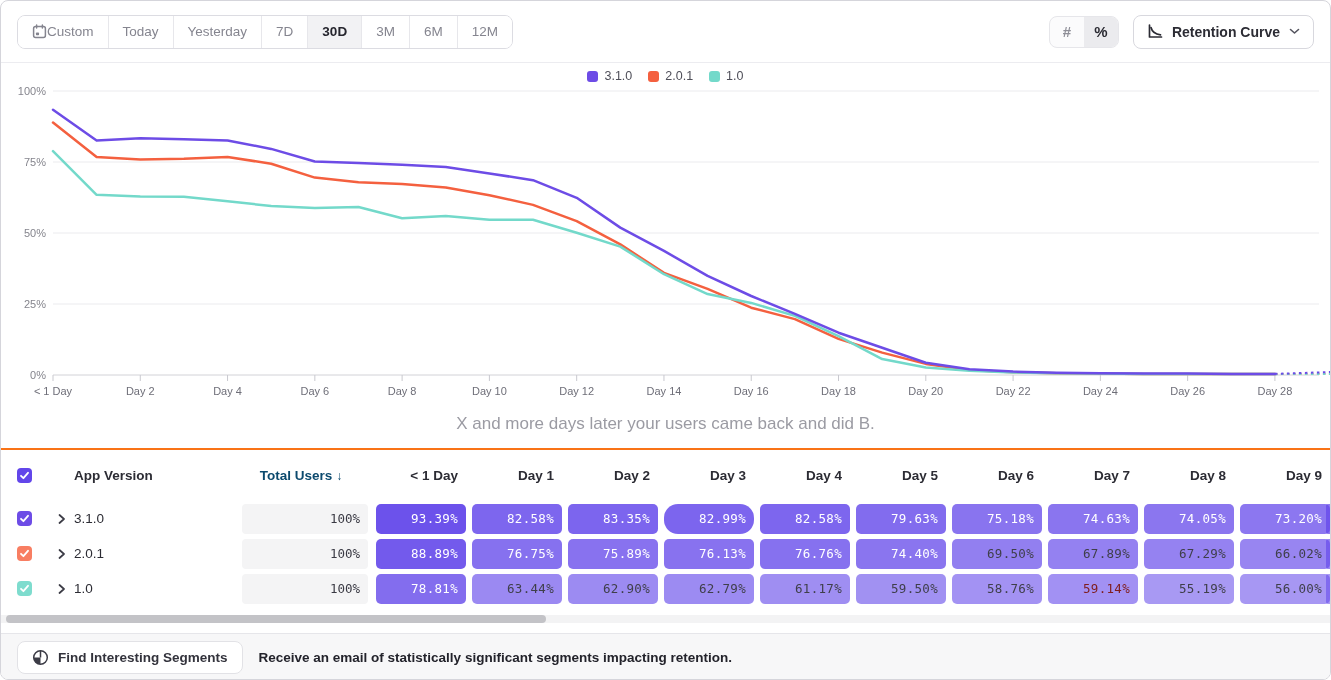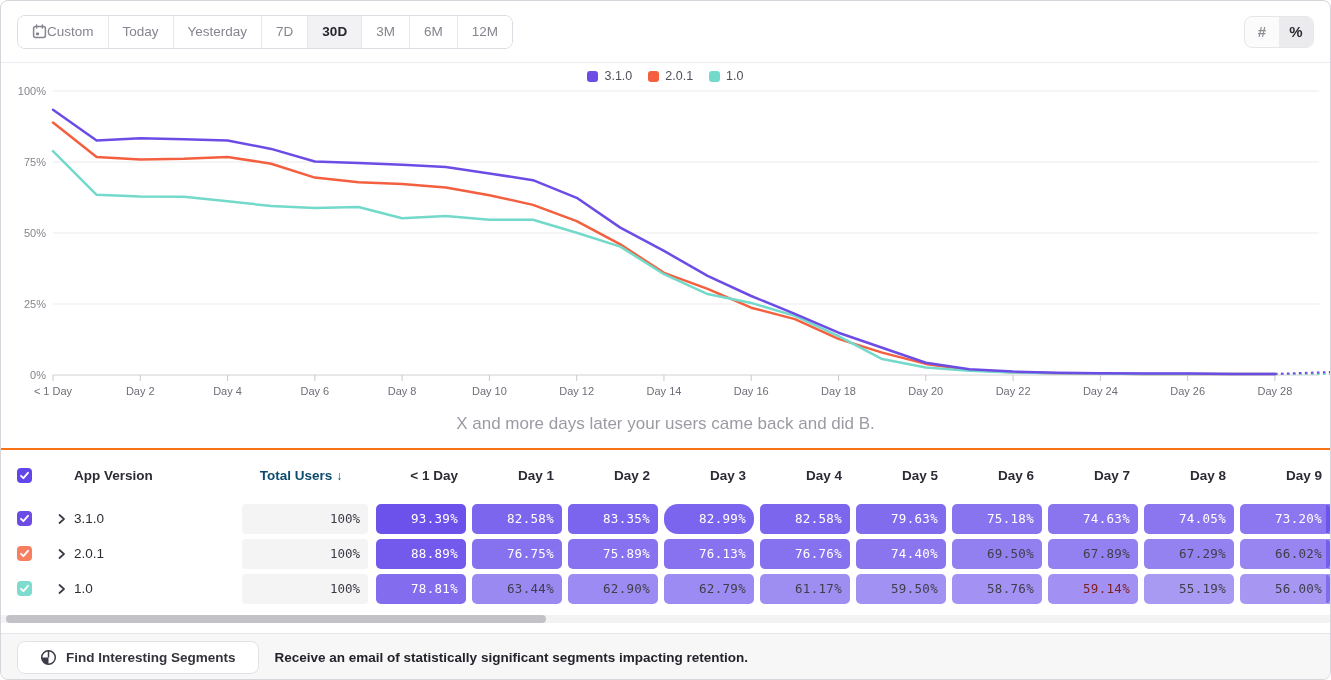--- a/index.html
+++ b/index.html
@@ -60,21 +60,21 @@
     display: flex; align-items: center; justify-content: flex-end; padding-right: 8px;
     font-family: "DejaVu Sans Mono", monospace; font-size: 12.5px; letter-spacing: 0.3px; cursor: pointer; }
   .sliver { position: absolute; right: 0; width: 4px; height: 30px; border-radius: 2px 0 0 2px; }
 
   
   .scroll-row { margin-top: 9px; height: 8px; background: #f3f3f4; position: relative; }
   .scroll-thumb { position: absolute; left: 5px; top: 0; width: 540px; height: 8px;
     border-radius: 4px; background: #c3c3c7; cursor: grab; }
   .footer { margin-top: 10px; height: 47px; background: #f7f7f8; border-top: 1px solid #e6e6ea;
     display: flex; align-items: center; gap: 16px; padding: 0 16px; }
-  .segments-btn { display: flex; align-items: center; gap: 9px; height: 33px; padding: 0 22px;
+  .segments-btn { display: flex; align-items: center; gap: 9px; height: 33px; padding: 0 14px;
     background: #fff; border: 1px solid #e2e2e6; border-radius: 8px; font-size: 13.5px;
     font-weight: 700; color: #33333c; cursor: pointer; font-family: "Liberation Sans", sans-serif; }
   .footer-msg { font-size: 13.5px; font-weight: 700; color: #23232b; }
 </style>
 </head>
 <body>
 
 <div class="card">
 
   <div class="toolbar">
@@ -106,20 +106,34 @@
           <span>6M</span>
         </div>
         <div class="range-btn">
           <span>12M</span>
         </div>
       </div>
     <div class="right-controls">
       <div class="fmt-group">
         <div class="fmt-seg">#</div>
         <div class="fmt-seg selected">%</div>
+      </div>
+      <div class="view-btn">
+        <span style="display:flex">
+          <svg width="16" height="15" viewBox="0 0 16 15" fill="none">
+            <path d="M2.5 1v12h12" stroke="#2c2c34" stroke-width="1.7" stroke-linecap="round" stroke-linejoin="round"></path>
+            <path d="M4 3.5q1.6 6.5 9.5 7.3" stroke="#2c2c34" stroke-width="1.7" stroke-linecap="round" fill="none"></path>
+          </svg>
+        </span>
+        <span>Retention Curve</span>
+        <span style="display:flex">
+          <svg width="11" height="7" viewBox="0 0 11 7" fill="none">
+            <path d="M1.5 1.5 5.5 5l4-3.5" stroke="#55555f" stroke-width="1.6" stroke-linecap="round" stroke-linejoin="round"></path>
+          </svg>
+        </span>
       </div>
     </div>
   </div>
 
   <div class="chart-section">
     <div class="legend">
         <div class="legend-item">
           <div class="legend-swatch" style="background: rgb(109, 76, 230);"></div>
           <div class="legend-label">3.1.0</div>
         </div>

